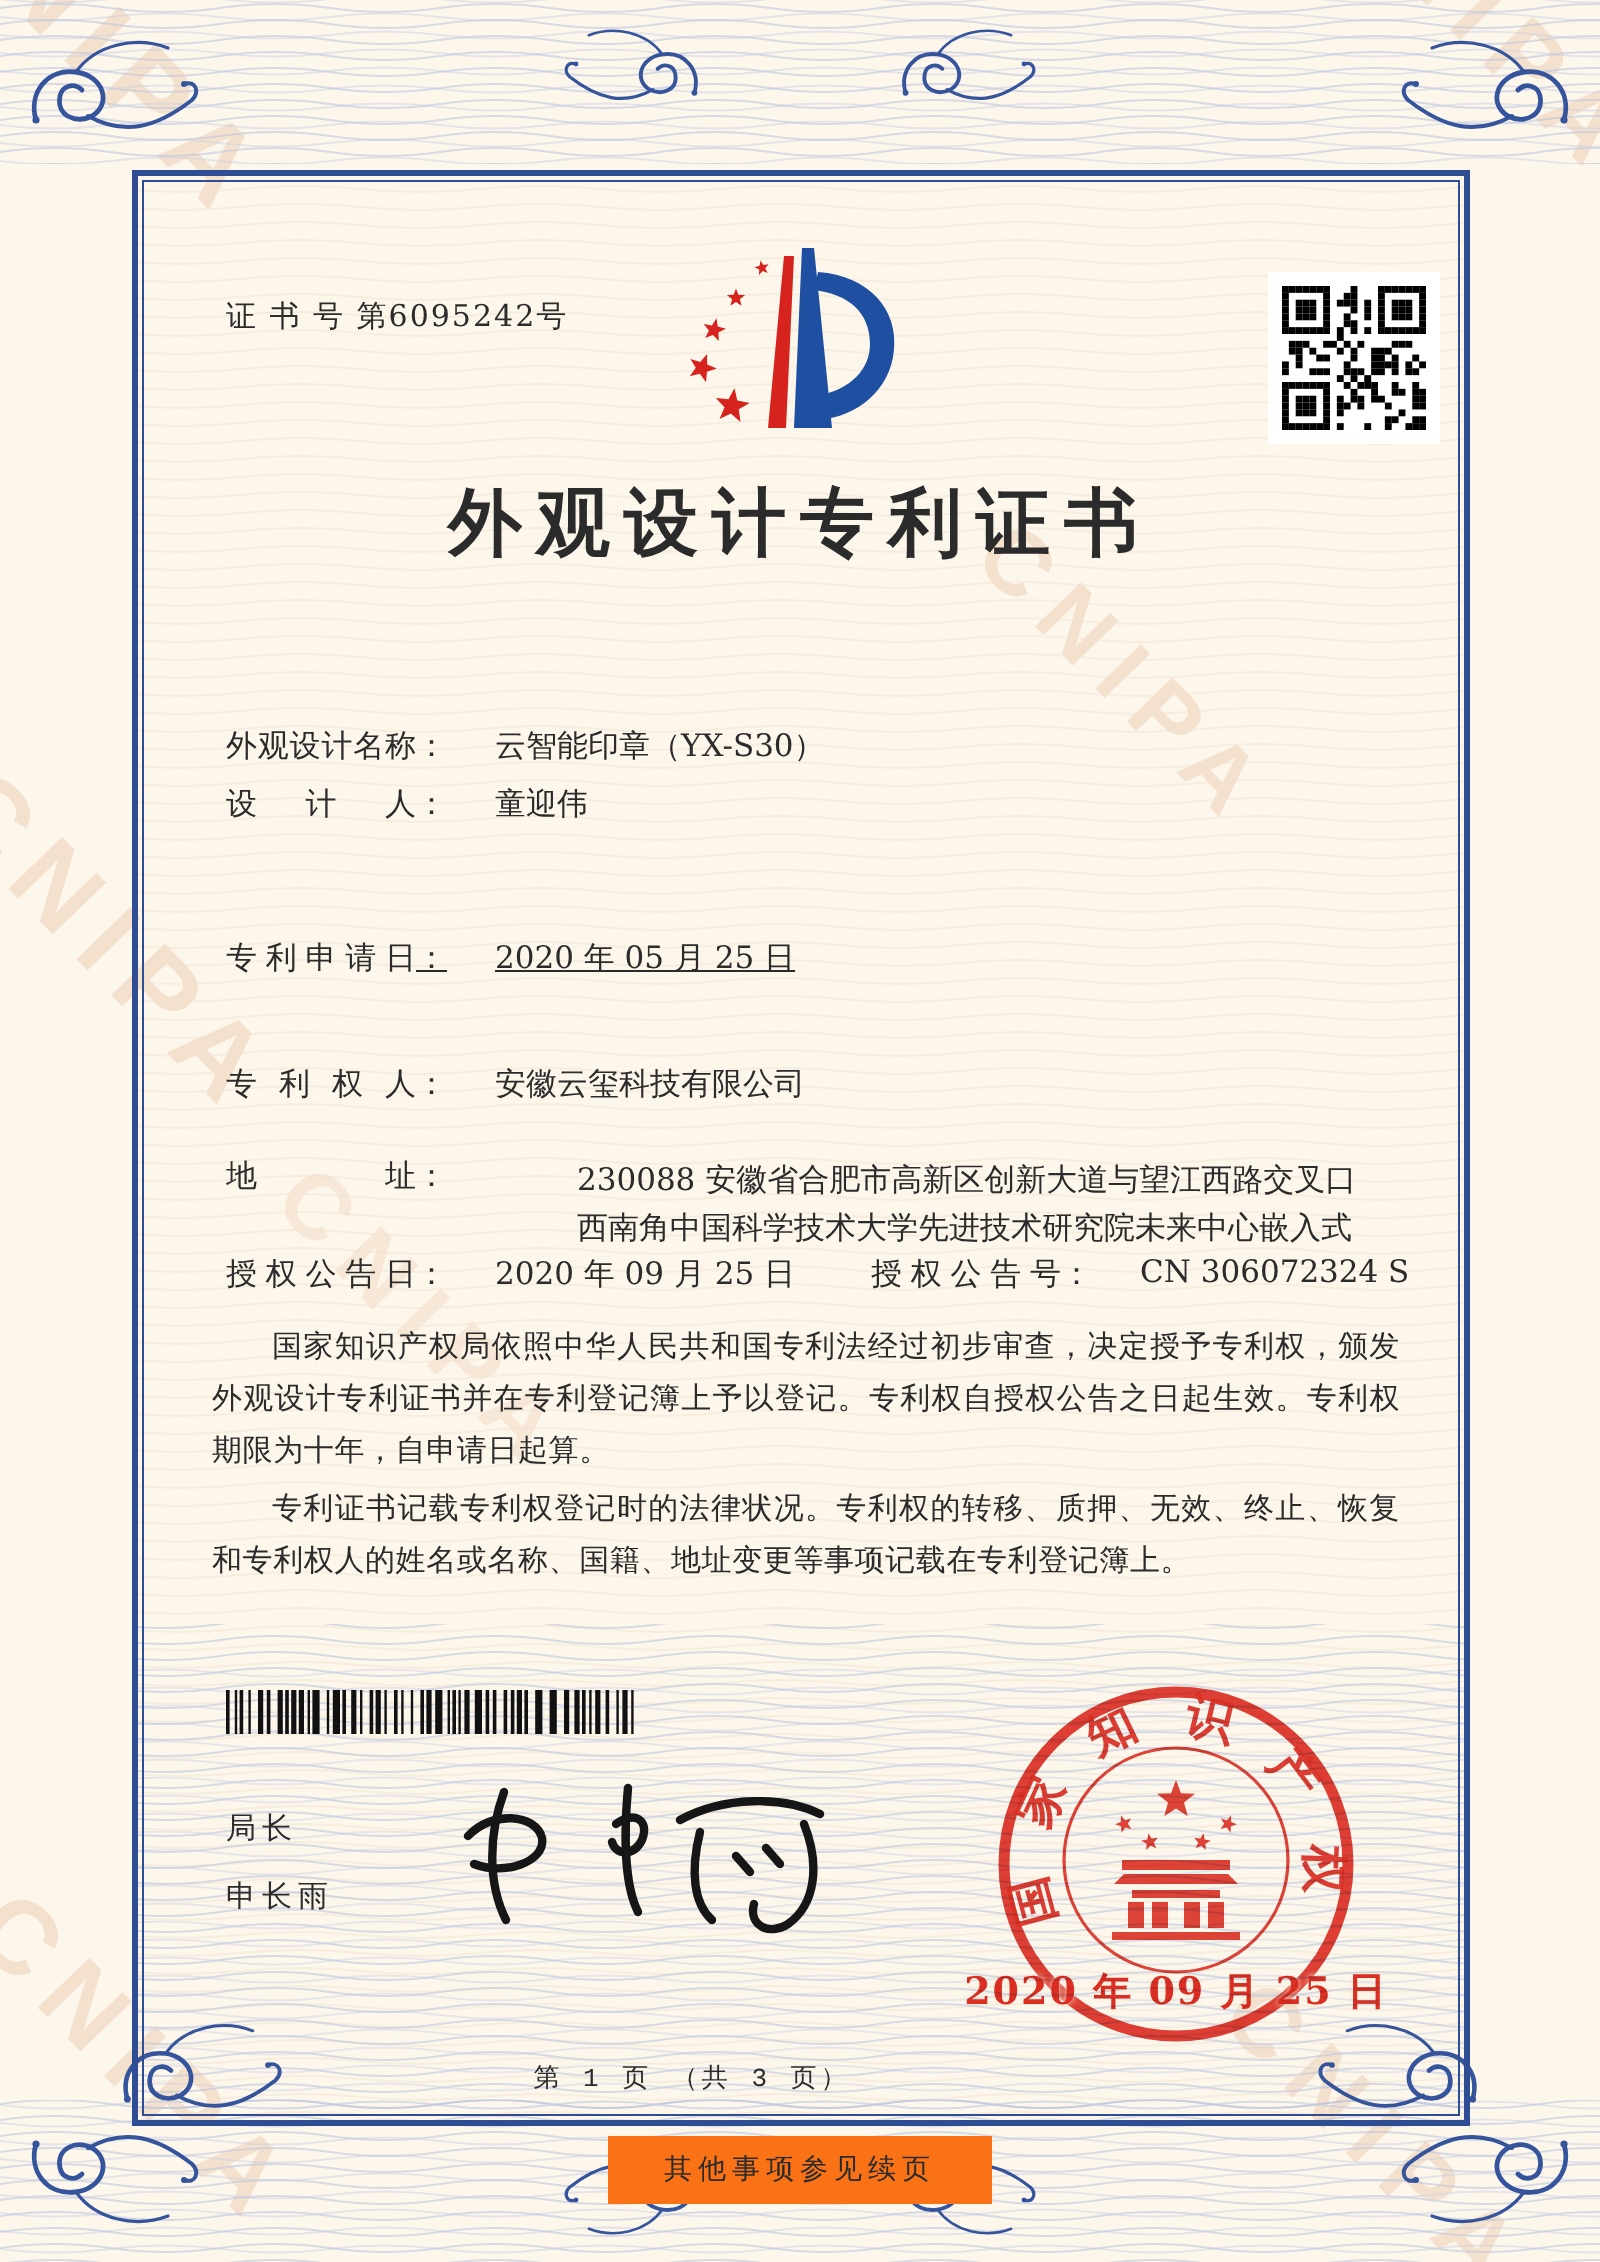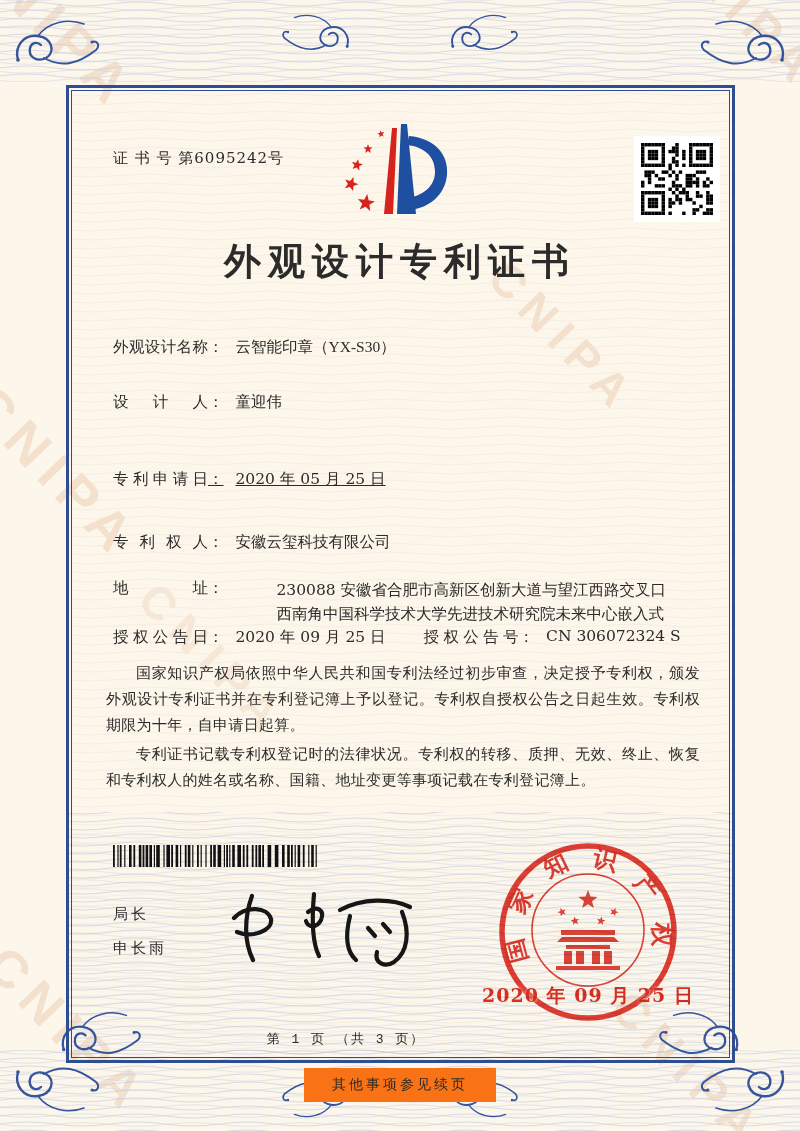--- a/index.html
+++ b/index.html
@@ -10,21 +10,21 @@
   .wm{position:absolute;font-family:"Liberation Sans",sans-serif;font-weight:bold;
       color:rgba(224,175,135,0.30);letter-spacing:10px;transform:rotate(46deg);white-space:nowrap;}
   
   #borderRect{position:absolute;left:66px;top:85px;width:663px;height:972px;border:3px solid #2e4d92;}
   #borderInner{position:absolute;left:71px;top:90px;width:657px;height:966px;border:1px solid #2e4d92;}
   
   .certno{position:absolute;left:113px;top:137px;font-size:15px;letter-spacing:1px;margin-top:12px;}
   .title{position:absolute;left:0;width:800px;top:237px;text-align:center;font-size:37px;font-weight:bold;letter-spacing:7px;}
   .frow{position:absolute;left:113px;font-size:15.5px;white-space:nowrap;display:flex;}
   .jl{display:inline-block;width:95px;text-align:justify;text-align-last:justify;}
-  .fv{margin-left:12px;}
+  .fv{margin-left:24px;}
   .addr-lines div{line-height:24px;}
   .pair2{margin-left:38px;display:flex;}
   .paras{position:absolute;left:106px;top:660px;width:594px;font-size:15px;line-height:1.74;
          text-align:justify;letter-spacing:0.3px;}
   .paras p{margin:0 0 3px 0;text-indent:2em;}
   .chief{position:absolute;left:113px;font-size:15px;letter-spacing:3px;}
   .footerpage{position:absolute;left:0;width:692px;top:1030px;text-align:center;font-size:13px;letter-spacing:2px;font-family:Liberation Mono, monospace;}
   .notebox{position:absolute;left:50%;transform:translateX(-50%);top:1068px;background:#f97316;
            padding:8px 28px;font-size:14px;letter-spacing:3px;white-space:nowrap;}
   
@@ -313,21 +313,21 @@
         <rect x="41.14" y="68.57" width="3.43" height="3.43" fill="#000"></rect>
         <rect x="51.43" y="68.57" width="3.43" height="3.43" fill="#000"></rect>
         <rect x="61.71" y="68.57" width="3.43" height="3.43" fill="#000"></rect>
         <rect x="65.14" y="68.57" width="3.43" height="3.43" fill="#000"></rect>
         <rect x="68.57" y="68.57" width="3.43" height="3.43" fill="#000"></rect>
       </svg>
   </div>
 
   <div class="title">外观设计专利证书</div>
 
-  <div class="frow" style="top:337px;font-family:Liberation Serif, serif;">
+  <div class="frow" style="top:363px;">
     <span><span class="jl">外观设计名称</span>：</span>
     <span class="fv">云智能印章（YX-S30）</span>
   </div>
   <div class="frow" style="top:392px;">
     <span><span class="jl">设计人</span>：</span>
     <span class="fv">童迎伟</span>
   </div>
   <div class="frow" style="top:469px;text-decoration:underline;">
     <span><span class="jl">专利申请日</span>：</span>
     <span class="fv">2020 年 05 月 25 日</span>

